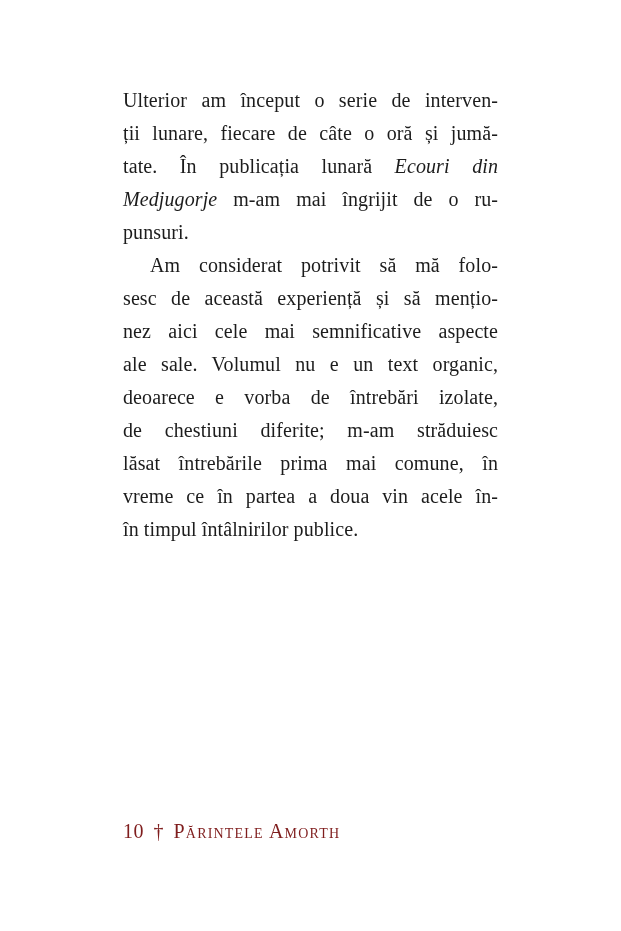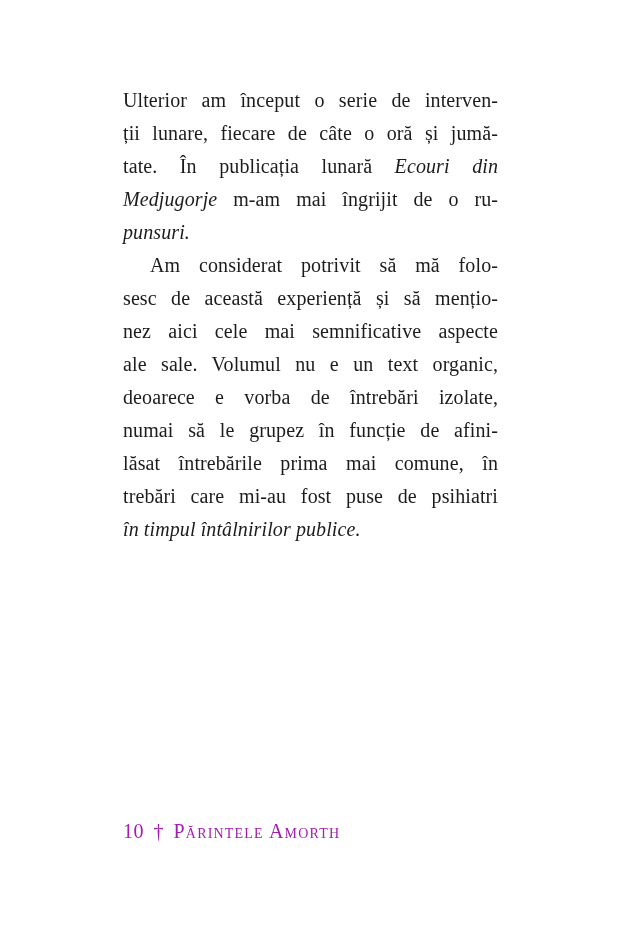--- a/index.html
+++ b/index.html
@@ -36,37 +36,36 @@
     color: #1c1c1c;
     text-align: justify;
     text-align-last: justify;
     white-space: normal;
     letter-spacing: 0.1px;
   }
 
   .line.last {
     text-align: center;
     text-align-last: left;
-    font-style: italic;
   }
 
   .line.indent {
     text-indent: 27px;
   }
 
   .line em {
     font-style: italic;
   }
 
   .running-footer {
     position: absolute;
     left: 123px;
     top: 820px;
     font-size: 20px;
-    color: #a21caf;
+    color: #7f1d1d;
     letter-spacing: 0.5px;
     white-space: nowrap;
   }
 
   .running-footer .page-number {
     font-variant: normal;
   }
 
   .running-footer .dagger {
     margin: 0 4px 0 4px;
@@ -89,23 +88,23 @@
         <div class="line"><span>tate. În publicația lunară </span><em>Ecouri din</em></div>
         <div class="line"><em>Medjugorje</em><span> m-am mai îngrijit de o ru-</span></div>
         <div class="line last"><span>punsuri.</span></div>
       </div>
       <div class="paragraph">
         <div class="line indent"><span>Am considerat potrivit să mă folo-</span></div>
         <div class="line"><span>sesc de această experiență și să mențio-</span></div>
         <div class="line"><span>nez aici cele mai semnificative aspecte</span></div>
         <div class="line"><span>ale sale. Volumul nu e un text organic,</span></div>
         <div class="line"><span>deoarece e vorba de întrebări izolate,</span></div>
-        <div class="line"><span>numai să le grupez în funcție de afini-</span></div>
+        <div class="line"><span>de chestiuni diferite; m-am străduiesc</span></div>
         <div class="line"><span>lăsat întrebările prima mai comune, în</span></div>
-        <div class="line"><span>trebări care mi-au fost puse de psihiatri</span></div>
+        <div class="line"><span>vreme ce în partea a doua vin acele în-</span></div>
         <div class="line last"><span>în timpul întâlnirilor publice.</span></div>
       </div>
     </main>
 
   <footer class="running-footer">
     <span class="page-number">10</span>
     <span class="dagger">†</span>
     <span class="running-title">Părintele Amorth</span>
   </footer>
 

